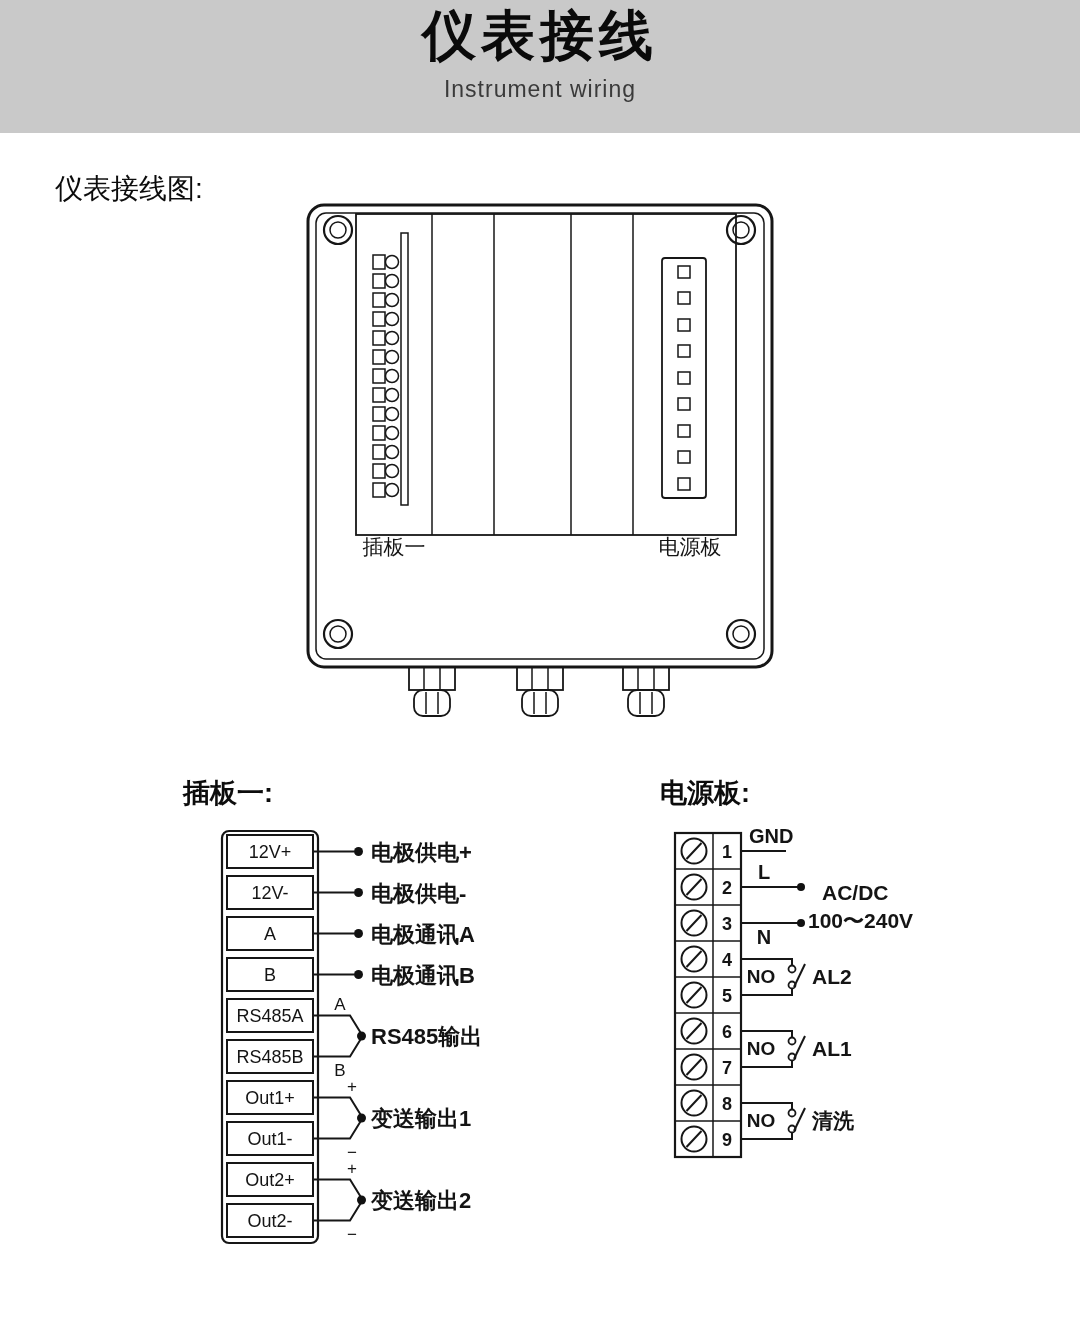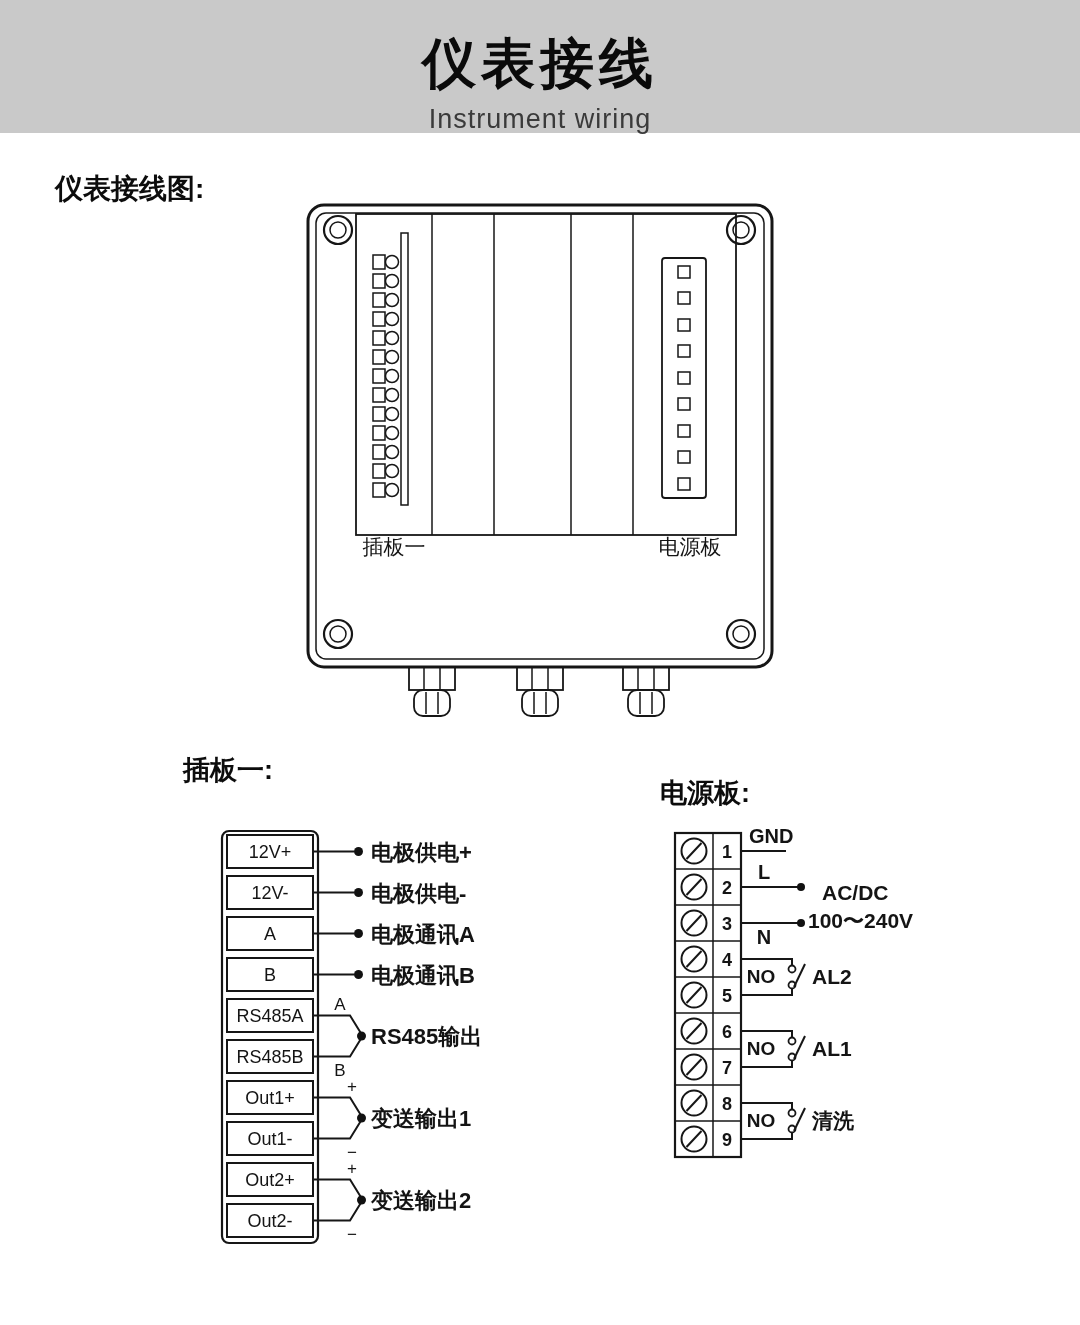--- a/index.html
+++ b/index.html
@@ -1,24 +1,24 @@
 <!DOCTYPE html>
 <html><head>
 <meta charset="utf-8">
 <style>
   * { margin:0; padding:0; box-sizing:border-box; }
   html,body { background:#ffffff; }
   body { font-family:"Liberation Sans", sans-serif; color:#111; }
   .page { position:relative; width:1080px; height:1325px; background:#fff; overflow:hidden; }
 
   .header { position:absolute; left:0; top:0; width:1080px; height:133px; background:#c9c9c9; text-align:center; }
-  .header h1 { padding-top:28px; font-size:54px; font-weight:bold; color:#0a0a0a; letter-spacing:5px; }
-  .header .subtitle { margin-top:3px; font-size:27px; color:#3a3a3a; letter-spacing:1px; }
-
-  .caption { position:absolute; left:55px; top:170px; font-size:28px; font-weight:bold; color:#0c0c0c; }
+  .header h1 { font-size:54px; font-weight:bold; color:#0a0a0a; letter-spacing:5px; }
+  .header .subtitle { margin-top:3px; font-size:23px; color:#3a3a3a; letter-spacing:1px; }
+
+  .caption { position:absolute; left:55px; top:170px; font-size:28px; font-weight:normal; color:#0c0c0c; }
   .board-title { position:absolute; font-size:27px; font-weight:bold; color:#0c0c0c; }
 
   svg { position:absolute; }
   svg text { font-family:"Liberation Sans", sans-serif; fill:#141414; }
   .serif { font-family:"Liberation Serif", serif; }
 
   .ln  { fill:none; stroke:#161616; }
   .w3  { stroke-width:3; }
   .w22 { stroke-width:2.2; }
   .w2  { stroke-width:2; }
@@ -139,21 +139,21 @@
     <g>
       <rect class="ln w18" x="323" y="469" width="46" height="23"></rect>
       <line class="ln w15" x1="338" y1="469" x2="338" y2="492"></line>
         <line class="ln w15" x1="354" y1="469" x2="354" y2="492"></line>
       <rect class="ln w18" x="328" y="492" width="36" height="26" rx="9"></rect>
       <line class="ln w15" x1="340" y1="494" x2="340" y2="516"></line>
         <line class="ln w15" x1="352" y1="494" x2="352" y2="516"></line>
     </g>
   </svg>
 
-  <div class="board-title" style="left:183px; top:752px;">插板一:</div>
+  <div class="board-title" style="left:183px; top:775px;">插板一:</div>
 
   <svg style="left:200px; top:820px;" width="420" height="450" viewBox="0 0 420 450">
     <rect class="ln w22" x="22" y="11" width="96" height="412" rx="7"></rect>
 
     <g>
         <rect class="ln w2" x="27" y="15" width="86" height="33"></rect>
         <text class="t18 mid" x="70" y="38">12V+</text>
       </g>
     <g>
         <rect class="ln w2" x="27" y="56" width="86" height="33"></rect>

